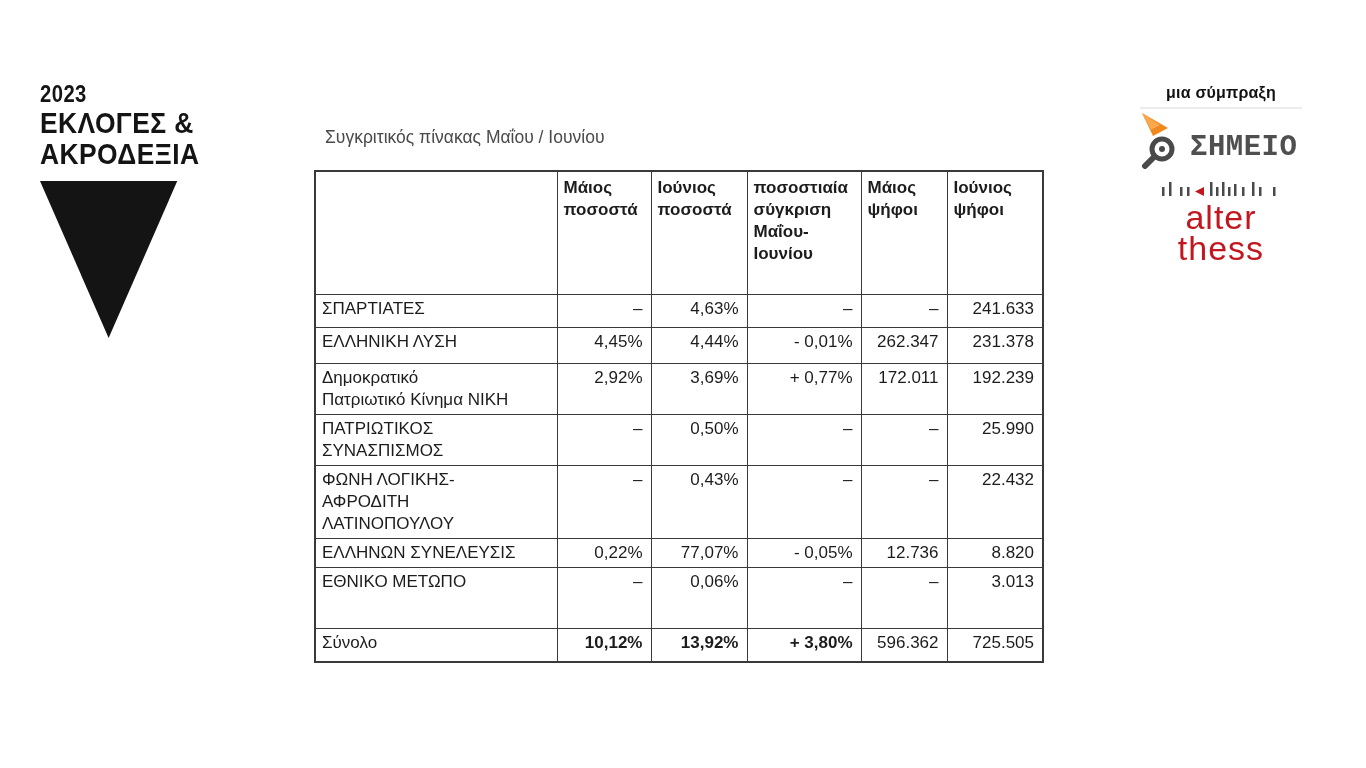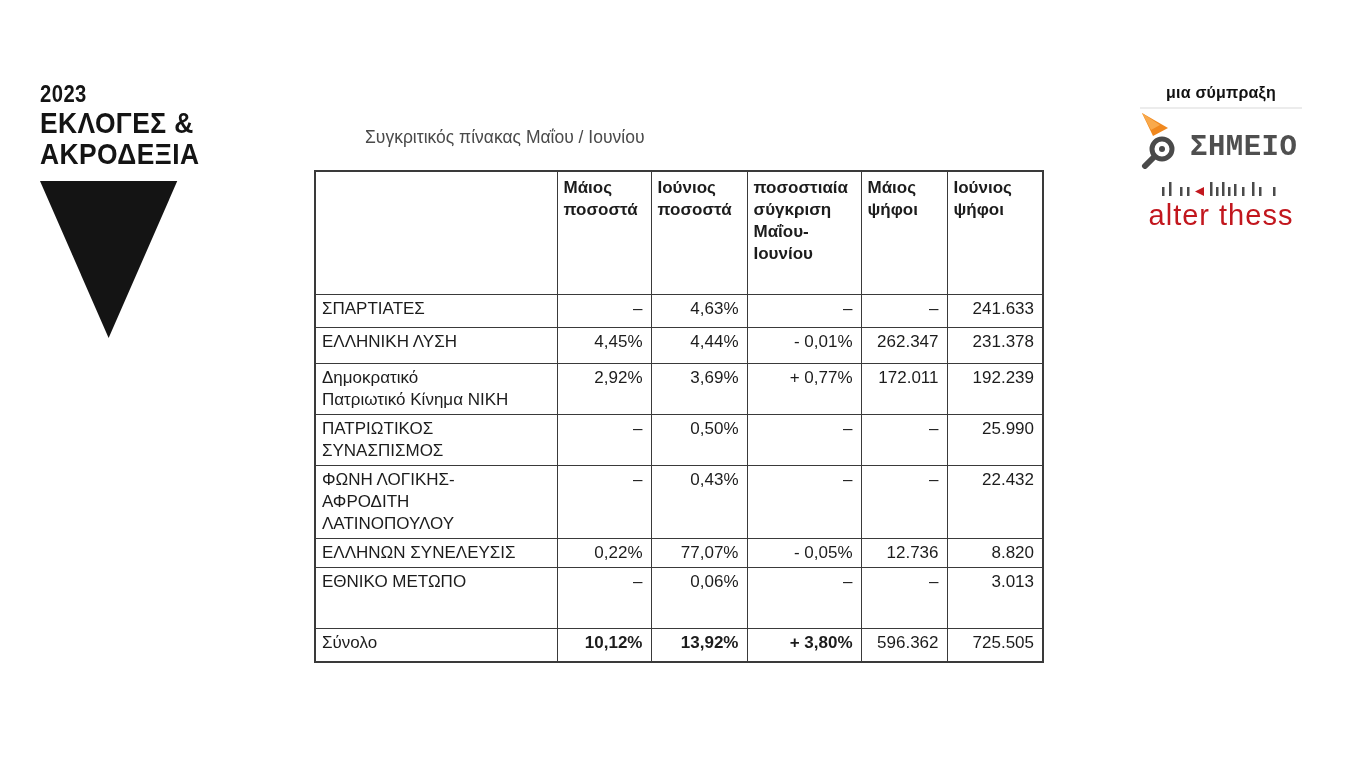--- a/index.html
+++ b/index.html
@@ -10,21 +10,21 @@
   
   .branding { position:absolute; left:40px; top:82px; color:#141414;
               transform:scaleX(.88); transform-origin:left top; }
   .brand-year { font-size:23px; font-weight:700; line-height:1.1; letter-spacing:.5px; }
   .brand-line { font-size:30px; font-weight:700; line-height:1.04; letter-spacing:.5px; }
   .brand-triangle { width:0; height:0; margin-top:11px; margin-left:0;
                     border-left:78px solid transparent; border-right:78px solid transparent;
                     border-top:157px solid #141414; }
 
   
-  .table-title { position:absolute; left:325px; top:127px; font-size:17.5px; color:#4a4a4a;margin-left:40px; }
+  .table-title { position:absolute; left:325px; top:127px; font-size:17.5px; color:#4a4a4a; }
 
   
   .cmp-table { position:absolute; left:314px; top:170px; width:728px;
                border-collapse:collapse; table-layout:fixed;
                font-size:17px; color:#1c1c1c; border:2px solid #3a3a3a; }
   .cmp-table col.c0{width:242px} .cmp-table col.c1{width:94px} .cmp-table col.c2{width:96px}
   .cmp-table col.c3{width:114px} .cmp-table col.c4{width:86px} .cmp-table col.c5{width:96px}
   .cmp-table th, .cmp-table td { border:1px solid #3a3a3a; vertical-align:top;
                padding:3px 6px; white-space:pre-line; line-height:1.3; overflow:hidden; }
   .cmp-table th { font-weight:700; text-align:left; padding-top:5px; }
@@ -35,21 +35,21 @@
 
   
   .partners { position:absolute; left:1140px; top:84px; width:162px; }
   .partners-label { font-size:16px; font-weight:700; color:#111; text-align:center;
                     letter-spacing:.2px; }
   .partners-divider { height:2px; background:#ececec; margin-top:5px; }
   .simeio { display:flex; align-items:center; margin-top:2px;font-family:Liberation Mono, monospace; }
   .simeio-text { font-size:29px; font-weight:700; color:#4f4f4f; letter-spacing:.5px;
                  margin-left:-2px; margin-top:10px; }
   .alterthess { margin-top:6px; text-align:center; }
-  .alter-text { font-size:29px; color:#c2171e; letter-spacing:1px; line-height:.9; }
+  .alter-text { font-size:34px; color:#c2171e; letter-spacing:1px; line-height:.9; }
 </style>
 </head>
 <body>
 
 <div class="page">
 
   <div class="branding">
     <div class="brand-year">2023</div>
     <div class="brand-line">ΕΚΛΟΓΕΣ &amp;</div>
     <div class="brand-line">ΑΚΡΟΔΕΞΙΑ</div>

